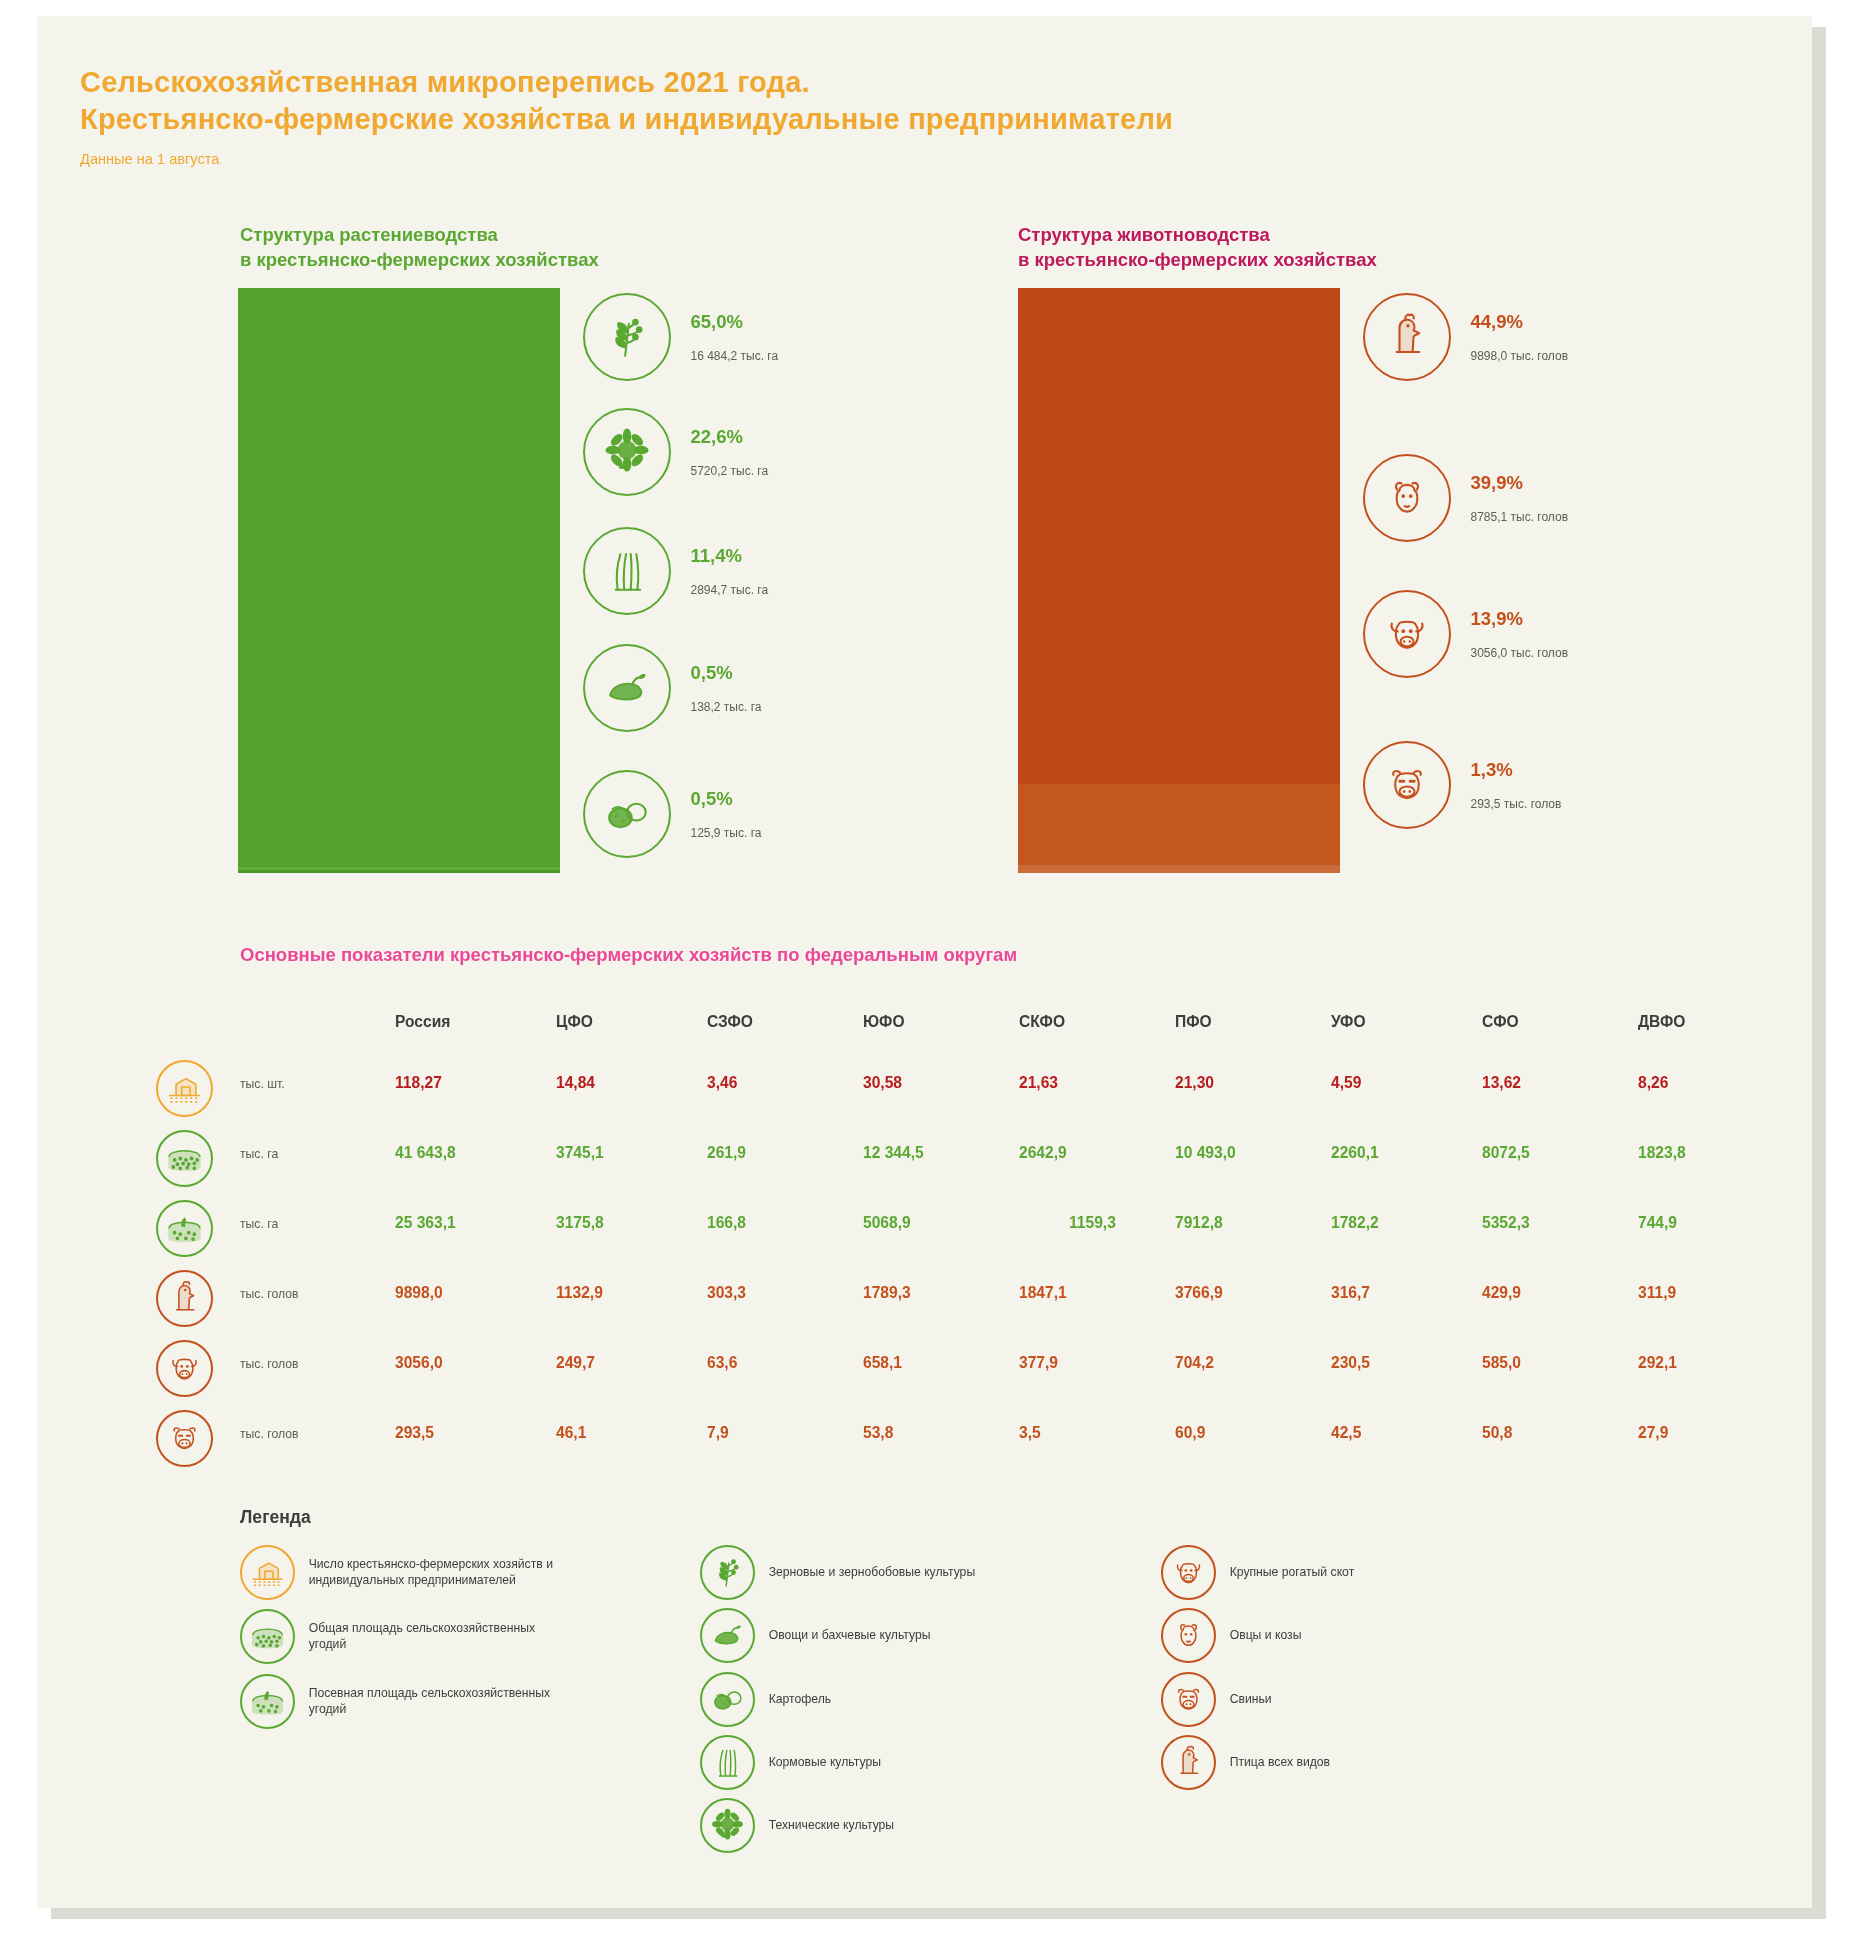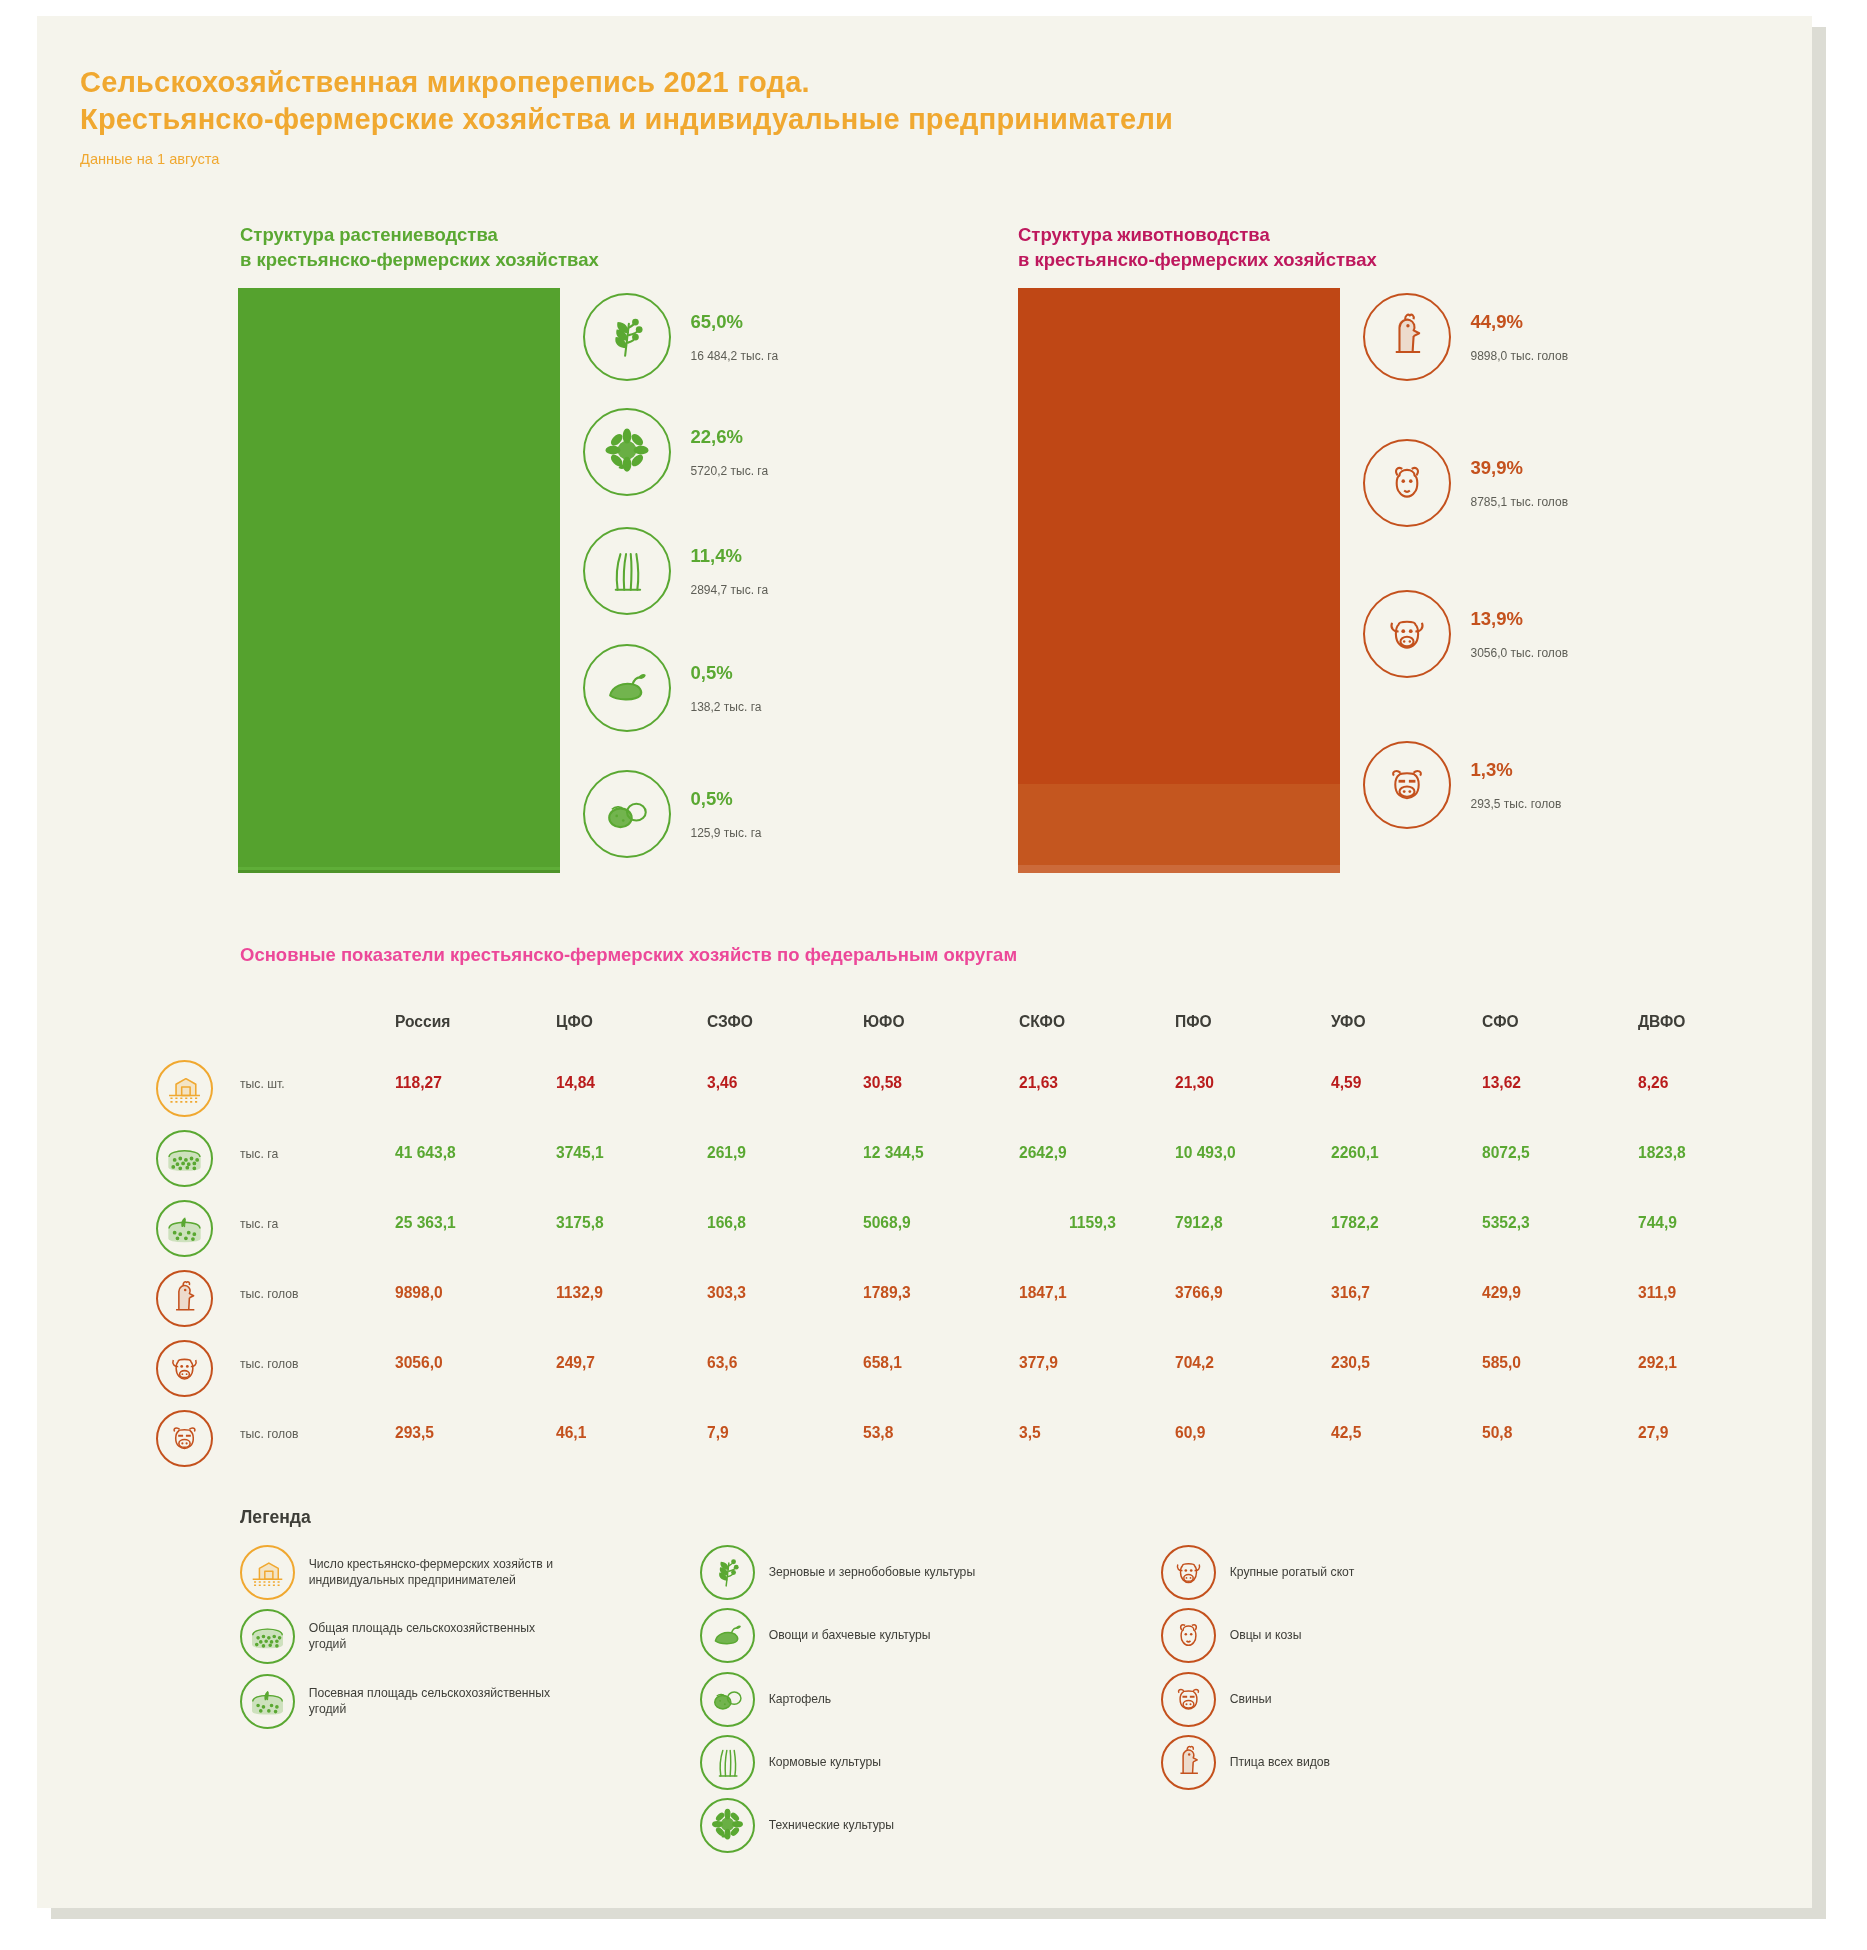--- a/index.html
+++ b/index.html
@@ -349,21 +349,21 @@
         <circle cx="33" cy="20" r="1.8" fill="#c4511d" stroke="none"></circle>
         <path d="M20 48 L46 48"></path>
       </g>
           </svg>
         </div>
         <div class="vals">
           <div class="pct red">44,9%</div>
           <div class="abs">9898,0 тыс. голов</div>
         </div>
       </div>
-      <div class="icon-row" style="left: 1363px; top: 439px;">
+      <div class="icon-row" style="left: 1363px; top: 454px;">
         <div class="circ red">
           <svg width="60" height="60" viewBox="0 0 64 64" aria-hidden="true">
             <g fill="none" stroke="#c4511d" stroke-width="2.2" stroke-linejoin="round">
         <path d="M22 24 C18 18 22 14 27 17"></path>
         <path d="M42 24 C46 18 42 14 37 17"></path>
         <path d="M24 24 C24 16 40 16 40 24 C44 26 44 38 40 42 C36 48 28 48 24 42 C20 38 20 26 24 24Z"></path>
         <circle cx="28" cy="30" r="1.9" fill="#c4511d" stroke="none"></circle>
         <circle cx="36" cy="30" r="1.9" fill="#c4511d" stroke="none"></circle>
         <path d="M29 40 C31 42 33 42 35 40"></path>
       </g>

